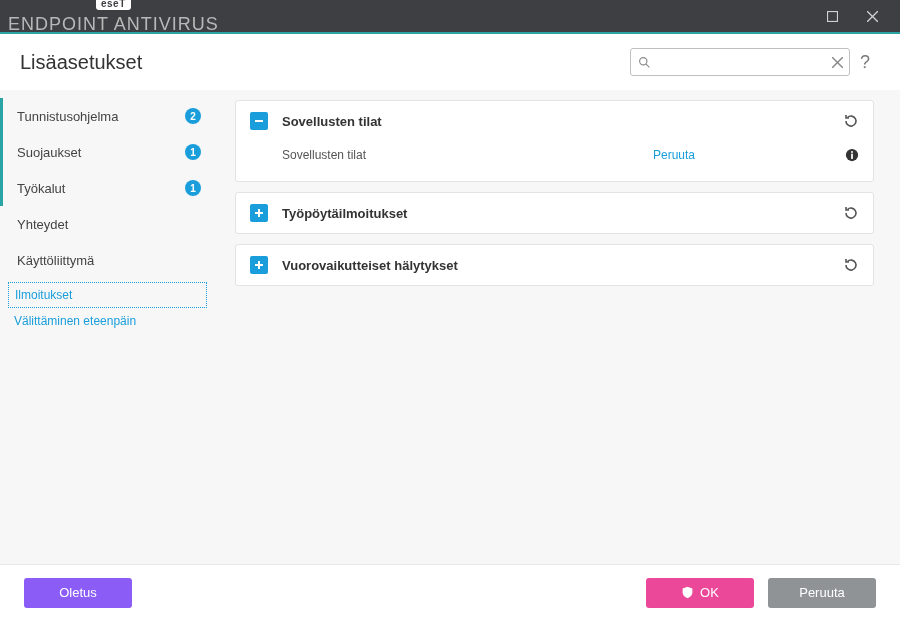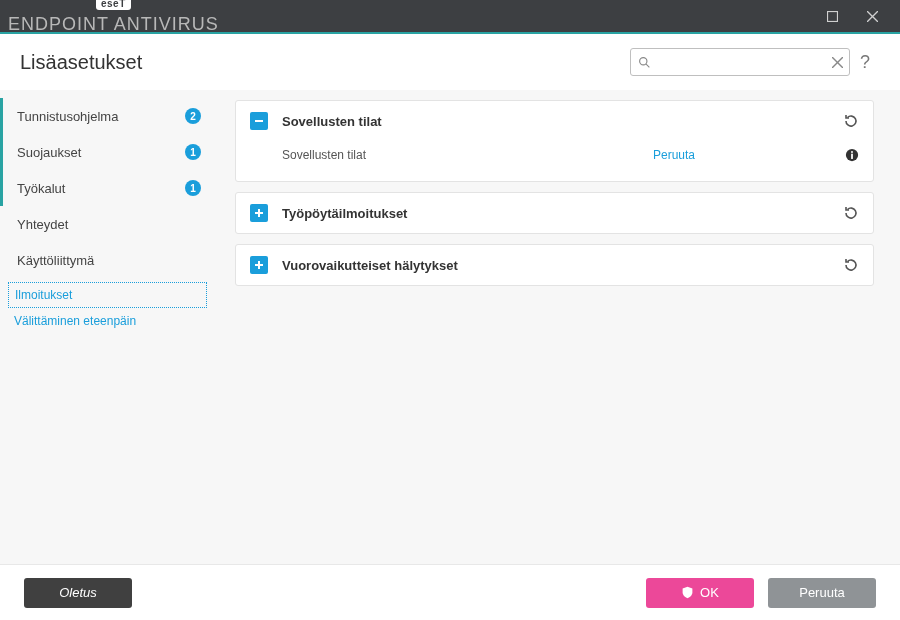--- a/index.html
+++ b/index.html
@@ -54,21 +54,21 @@
 .panel-body { padding: 0 14px 12px 46px; }
 .panel-row { display: flex; align-items: center; height: 28px; font-size: 12px; color: #555; }
 .panel-row .row-label { flex: 1; }
 .panel-row .row-action { color: #1a9edb; cursor: pointer; margin-right: 150px; }
 .panel-row .row-info { color: #333; cursor: pointer; display: flex; }
 .panel-row .row-info svg { width: 14px; height: 14px; }
 
 
 .footer { height: 56px; background: #fff; border-top: 1px solid #e8e8e8; display: flex; align-items: center; padding: 0 24px; gap: 14px; }
 .btn { height: 30px; padding: 0 24px; border-radius: 3px; border: none; font-size: 13px; cursor: pointer; display: inline-flex; align-items: center; justify-content: center; gap: 6px; }
-.btn-default { background: #404040; color: #fff; min-width: 108px; font-style: italic; }
+.btn-default { background: #8b5cf6; color: #fff; min-width: 108px; }
 .btn-primary { background: #ec4899; color: #fff; min-width: 108px; }
 .btn-primary svg { width: 13px; height: 13px; }
 .btn-cancel { background: #8f9396; color: #fff; min-width: 108px; }
 .footer-spacer { flex: 1; }
 </style>
 </head>
 <body>
 
 <div class="titlebar">
   <div class="brand">

